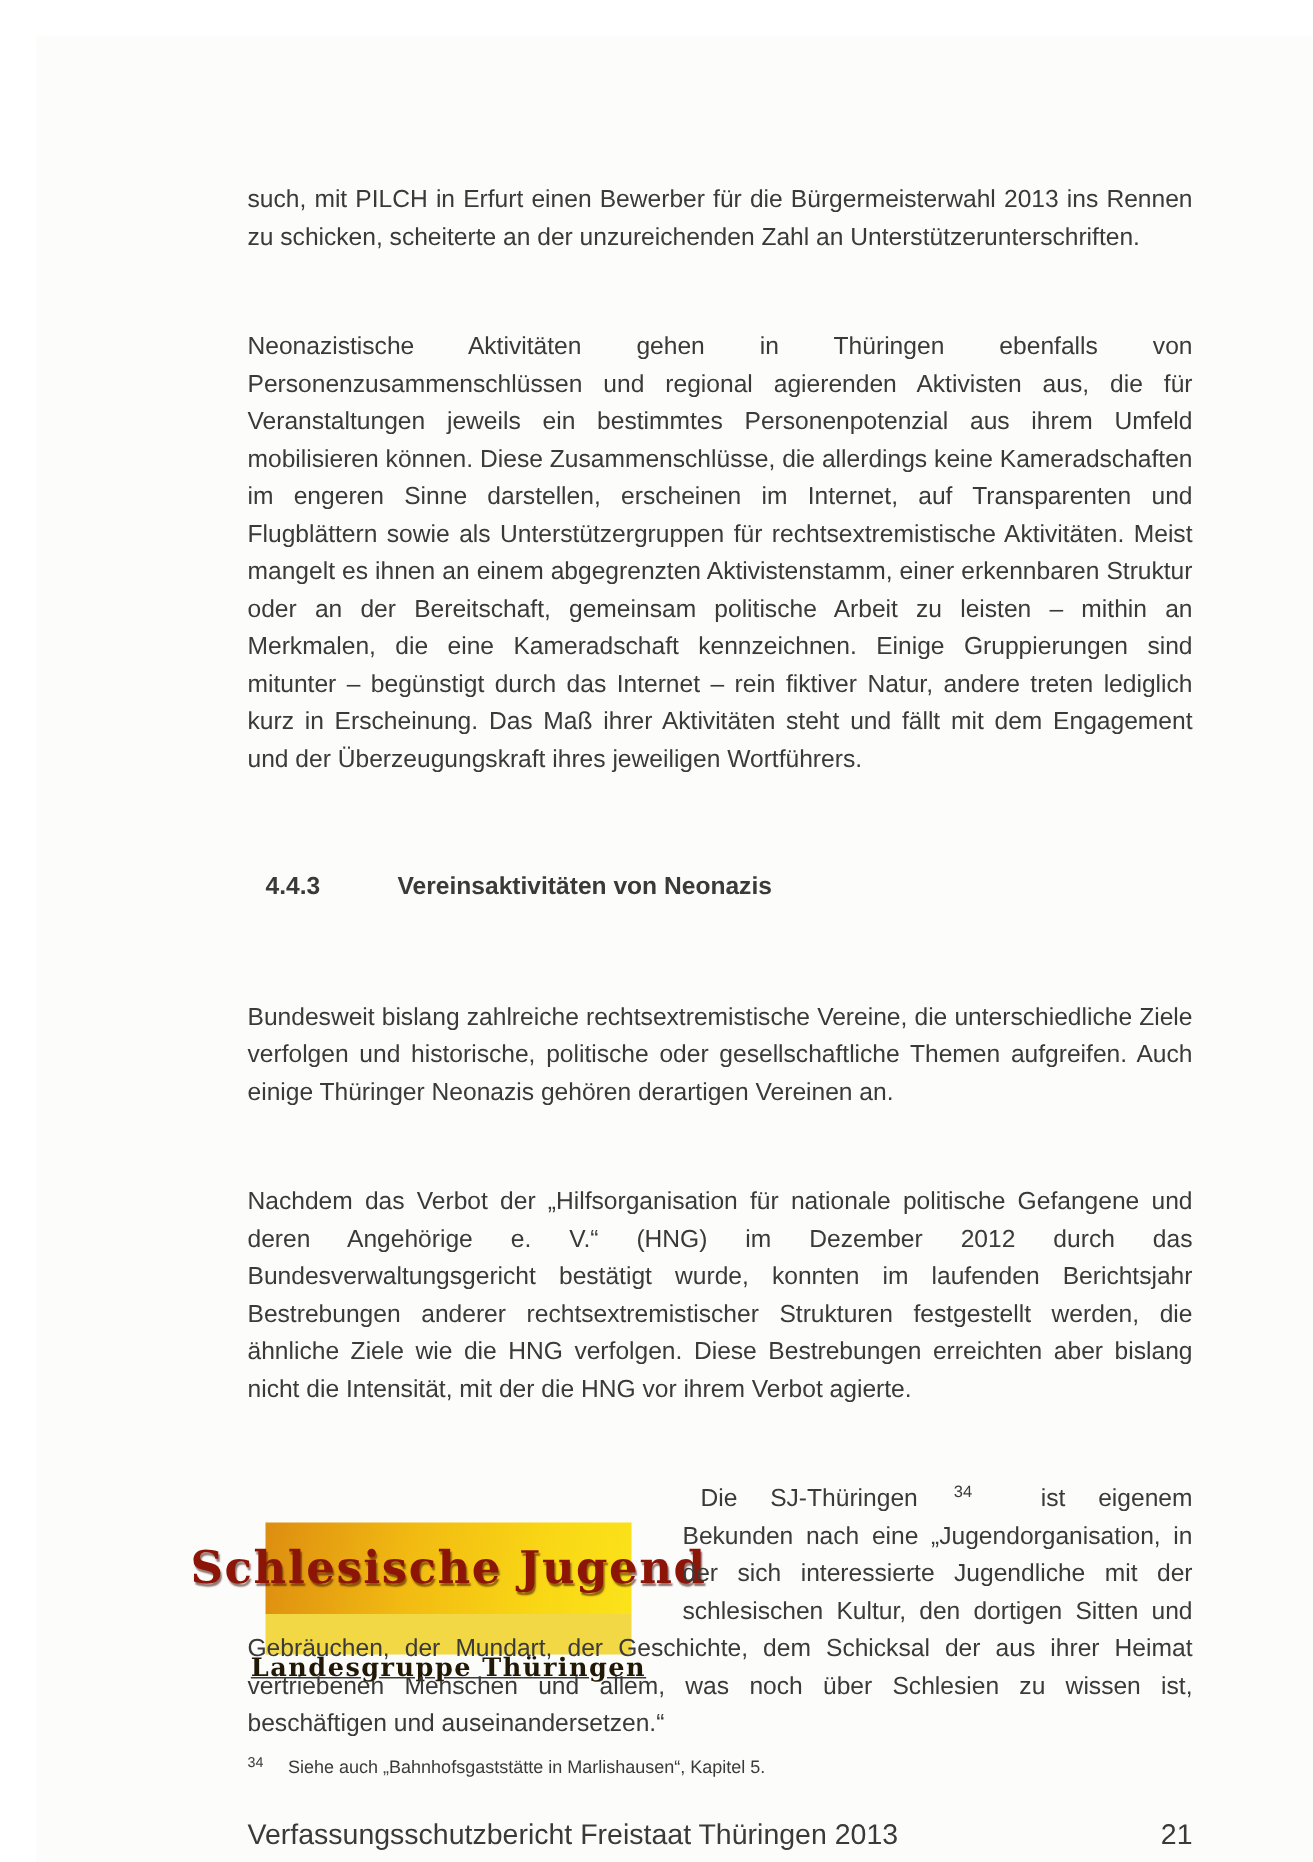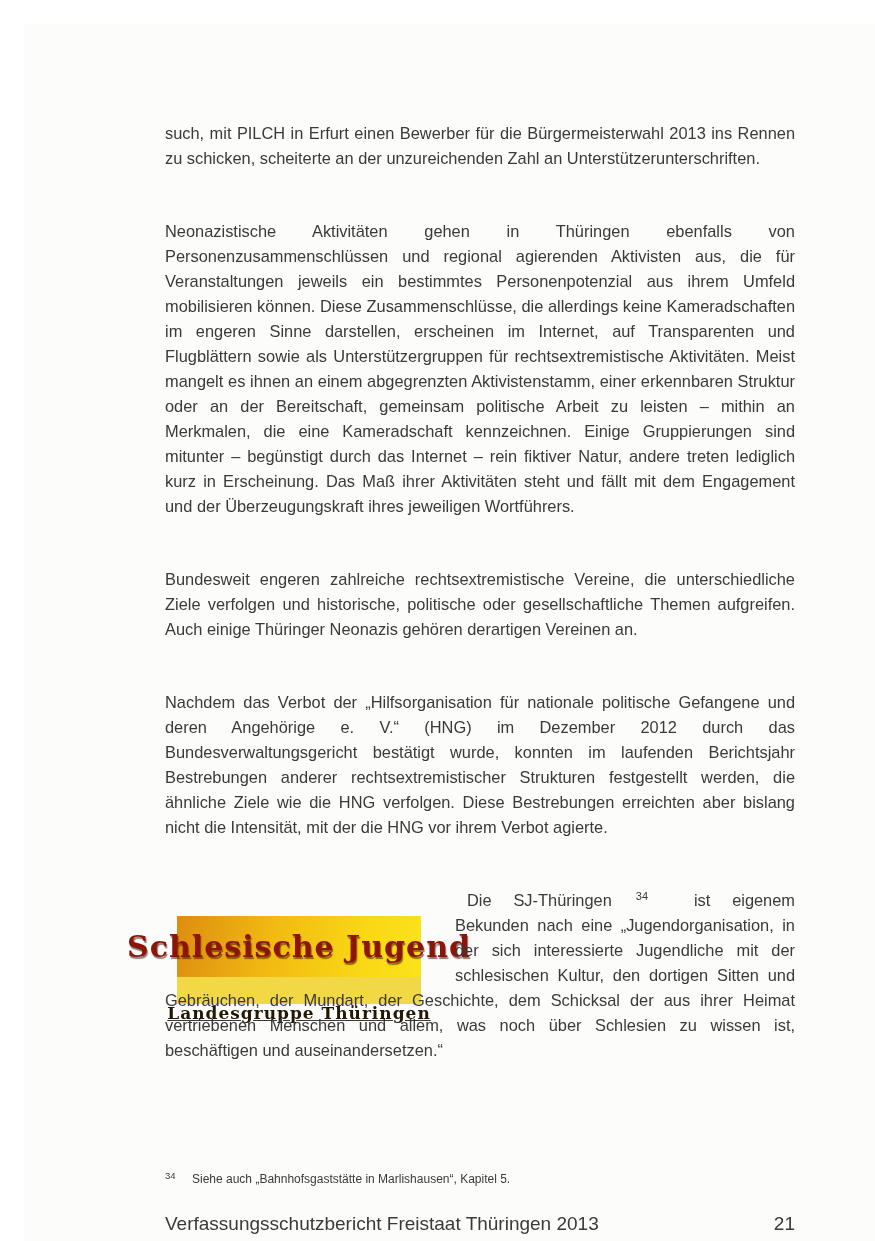--- a/index.html
+++ b/index.html
@@ -107,22 +107,25 @@
 
 <div class="page">
 
   <div class="content">
 
     <p class="body-text">such, mit PILCH in Erfurt einen Bewerber für die Bürgermeisterwahl 2013 ins Rennen zu schicken, scheiterte an der unzureichenden Zahl an Unterstützerunterschriften.</p>
 
 
     <p class="body-text">Neonazistische Aktivitäten gehen in Thüringen ebenfalls von Personenzusammenschlüssen und regional agierenden Aktivisten aus, die für Veranstaltungen jeweils ein bestimmtes Personenpotenzial aus ihrem Umfeld mobilisieren können. Diese Zusammenschlüsse, die allerdings keine Kameradschaften im engeren Sinne darstellen, erscheinen im Internet, auf Transparenten und Flugblättern sowie als Unterstützergruppen für rechtsextremistische Aktivitäten. Meist mangelt es ihnen an einem abgegrenzten Aktivistenstamm, einer erkennbaren Struktur oder an der Bereitschaft, gemeinsam politische Arbeit zu leisten – mithin an Merkmalen, die eine Kameradschaft kennzeichnen. Einige Gruppierungen sind mitunter – begünstigt durch das Internet – rein fiktiver Natur, andere treten lediglich kurz in Erscheinung. Das Maß ihrer Aktivitäten steht und fällt mit dem Engagement und der Überzeugungskraft ihres jeweiligen Wortführers.</p>
 
+    <h3 class="section-heading">
+      <span class="section-number">4.4.3</span><span>Vereinsaktivitäten von Neonazis</span>
+    </h3>
 
-    <p class="body-text">Bundesweit engeren zahlreiche rechtsextremistische Vereine, die unterschiedliche Ziele verfolgen und historische, politische oder gesellschaftliche Themen aufgreifen. Auch einige Thüringer Neonazis gehören derartigen Vereinen an.</p>
+    <p class="body-text">Bundesweit bislang zahlreiche rechtsextremistische Vereine, die unterschiedliche Ziele verfolgen und historische, politische oder gesellschaftliche Themen aufgreifen. Auch einige Thüringer Neonazis gehören derartigen Vereinen an.</p>
 
 
     <p class="body-text">Nachdem das Verbot der „Hilfsorganisation für nationale politische Gefangene und deren Angehörige e. V.“ (HNG) im Dezember 2012 durch das Bundesverwaltungsgericht bestätigt wurde, konnten im laufenden Berichtsjahr Bestrebungen anderer rechtsextremistischer Strukturen festgestellt werden, die ähnliche Ziele wie die HNG verfolgen. Diese Bestrebungen erreichten aber bislang nicht die Intensität, mit der die HNG vor ihrem Verbot agierte.</p>
 
 
     <p class="body-text">
       <span class="sj-logo" style="display:block;">
         <span class="sj-logo-top">
           <span>Schlesische Jugend</span>
         </span>

